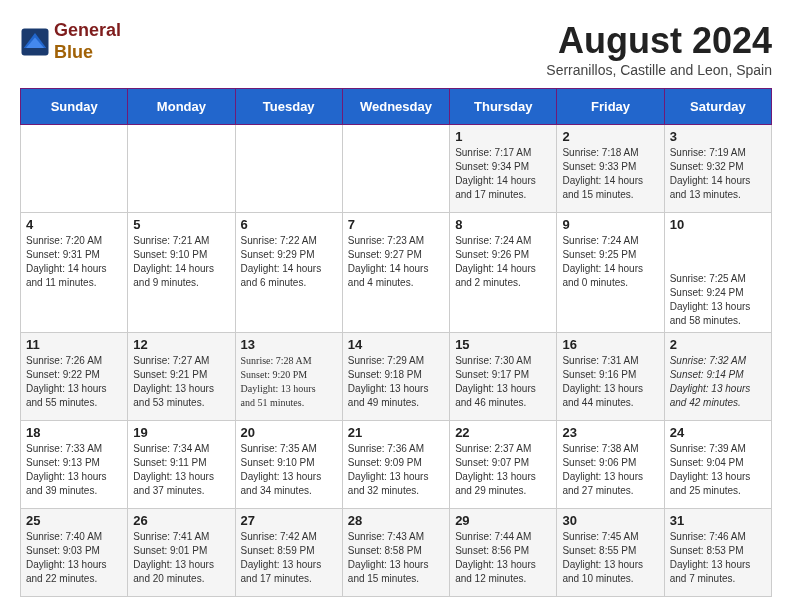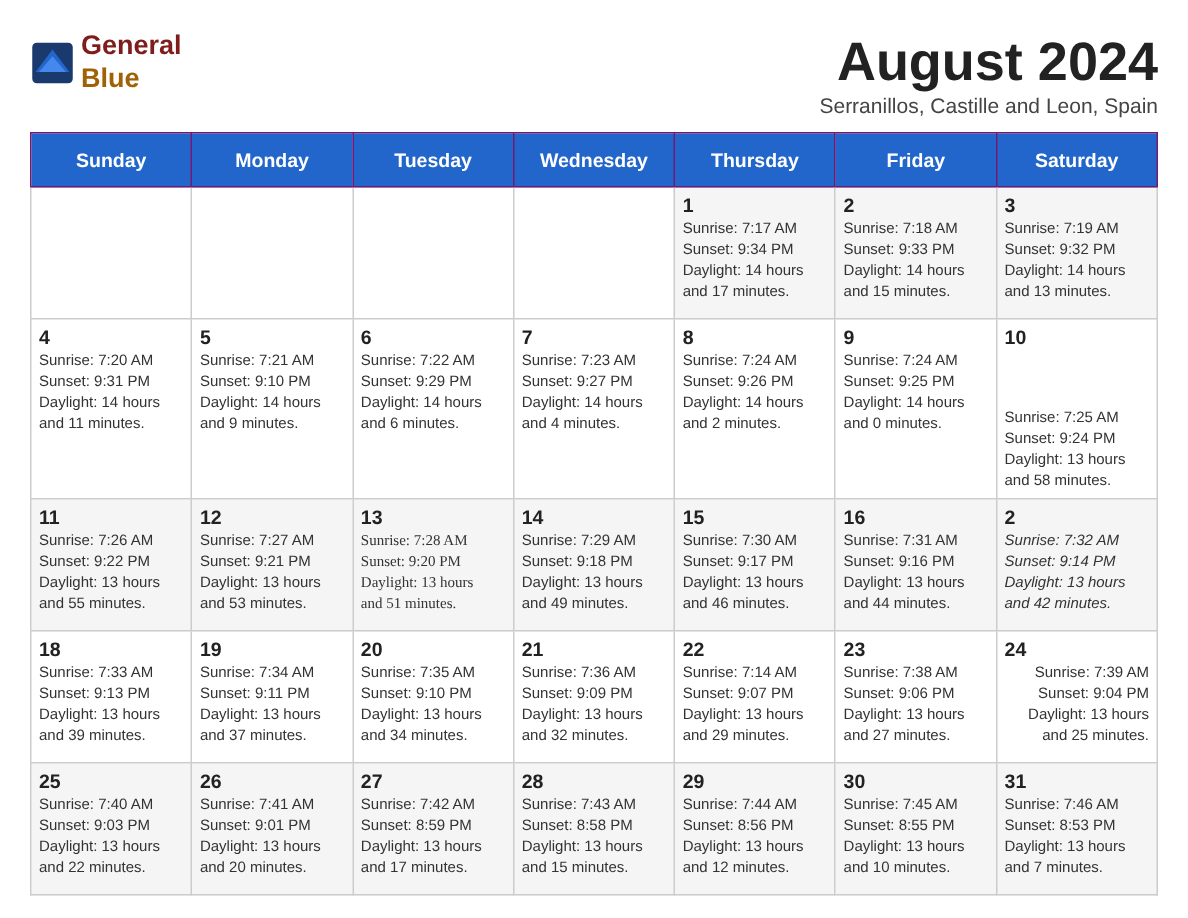--- a/index.html
+++ b/index.html
@@ -277,35 +277,35 @@
         </td>
         <td>
           <span class="day-number">21</span>
           <div class="day-info" style="white-space: pre-line;">Sunrise: 7:36 AM
 Sunset: 9:09 PM
 Daylight: 13 hours
 and 32 minutes.</div>
         </td>
         <td>
           <span class="day-number">22</span>
-          <div class="day-info" style="white-space: pre-line;">Sunrise: 7:14 AM
+          <div class="day-info" style="white-space: pre-line;">Sunrise: 2:37 AM
 Sunset: 9:07 PM
 Daylight: 13 hours
 and 29 minutes.</div>
         </td>
         <td>
           <span class="day-number">23</span>
           <div class="day-info" style="white-space: pre-line;">Sunrise: 7:38 AM
 Sunset: 9:06 PM
 Daylight: 13 hours
 and 27 minutes.</div>
         </td>
         <td>
           <span class="day-number">24</span>
-          <div class="day-info" style="white-space: pre-line; text-align: right;">Sunrise: 7:39 AM
+          <div class="day-info" style="white-space: pre-line;">Sunrise: 7:39 AM
 Sunset: 9:04 PM
 Daylight: 13 hours
 and 25 minutes.</div>
         </td>
       </tr>
       <tr>
         <td>
           <span class="day-number">25</span>
           <div class="day-info" style="white-space: pre-line;">Sunrise: 7:40 AM
 Sunset: 9:03 PM

